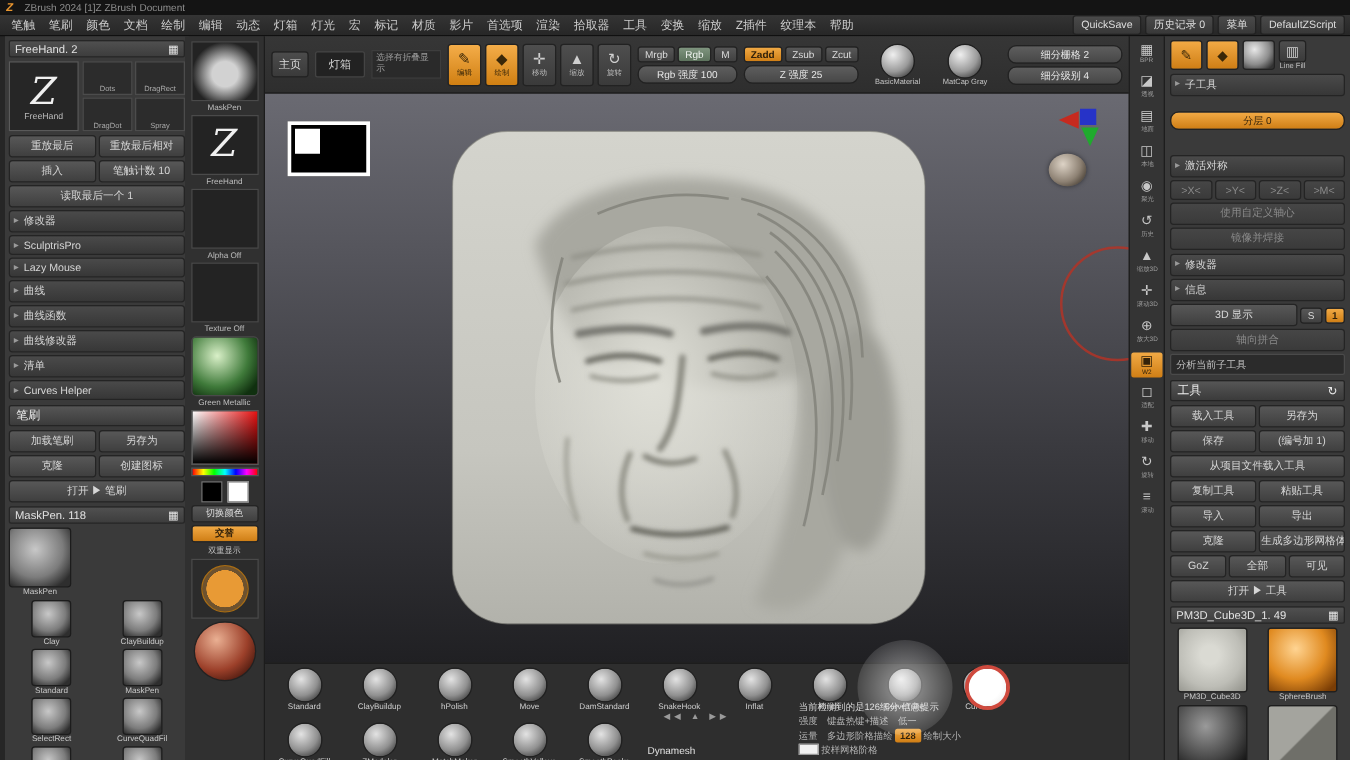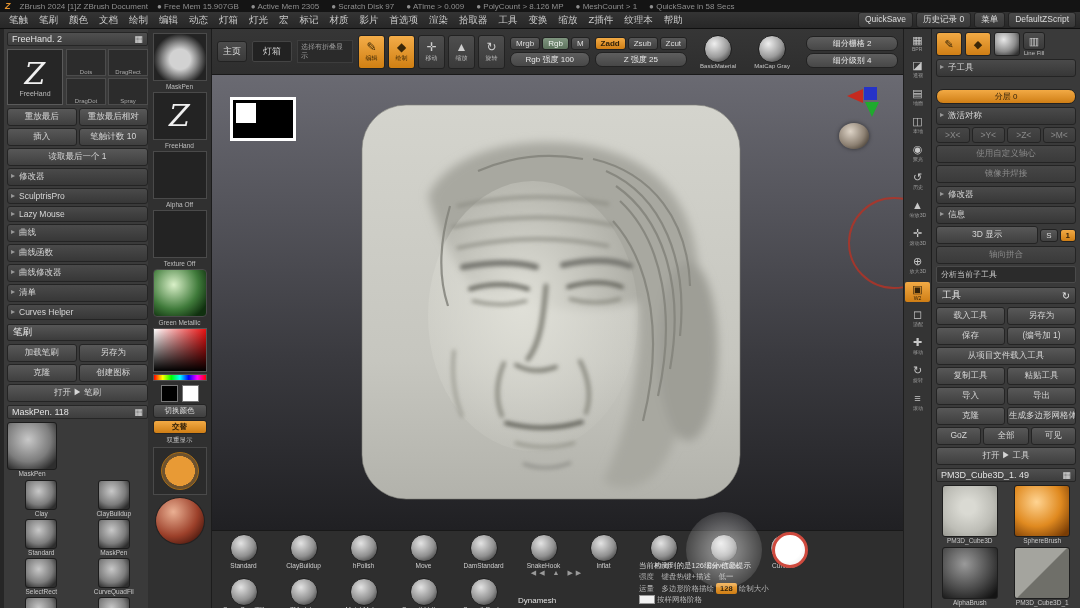--- a/index.html
+++ b/index.html
@@ -134,30 +134,20 @@
   .wm-text2{font-size:34px;color:rgba(205,205,205,.75);font-style:italic;}
 </style>
 </head>
 <body>
 
 <div class="window">
 
   <div class="titlebar">
     <span class="logo">Z</span>
     <span>ZBrush 2024 [1]Z  ZBrush Document</span>
-    <span style="display:flex;gap:12px;">
-
-    <span>● Free Mem 15.907GB</span>
-        <span>● Active Mem 2305</span>
-        <span>● Scratch Disk 97</span>
-        <span>● ATime &gt; 0.009</span>
-        <span>● PolyCount &gt; 8.126 MP</span>
-        <span>● MeshCount &gt; 1</span>
-        <span>● QuickSave in 58 Secs</span>
-      </span>
   </div>
 
   <div class="menubar">
     <span style="display:flex;gap:1px;">
 
     <span class="menu-item">笔触</span>
         <span class="menu-item">笔刷</span>
         <span class="menu-item">颜色</span>
         <span class="menu-item">文档</span>
         <span class="menu-item">绘制</span>
@@ -633,21 +623,21 @@
       <div class="rp-ic orange">✎</div>
       <div class="rp-ic orange">◆</div>
       <div class="rp-ic ball"></div>
       <div class="linefill">
         <div class="rp-ic" style="width:22px;height:18px;">▥</div>
         <span>Line Fill</span>
       </div>
     </div>
     <div class="pal-btn section" style="margin-top:3px;">子工具</div>
     <div class="mini-slider" style="margin-top:12px;background:linear-gradient(#f2aa45,#cf7e15);color:#33220a;">分层 0</div>
-    <div class="pal-btn section" style="margin-top:3px;">激活对称</div>
+    <div class="pal-btn section" style="margin-top:20px;">激活对称</div>
     <div class="axes-row">
 
     <div class="pal-btn dim"><span>&gt;X&lt;</span></div>
         <div class="pal-btn dim"><span>&gt;Y&lt;</span></div>
         <div class="pal-btn dim"><span>&gt;Z&lt;</span></div>
         <div class="pal-btn dim"><span>&gt;M&lt;</span></div>
       </div>
     <div class="pal-btn dim full" style="margin-top:2px;">使用自定义轴心</div>
     <div class="pal-btn dim full" style="margin-top:2px;">镜像并焊接</div>
     <div class="pal-btn section" style="margin-top:3px;">修改器</div>

